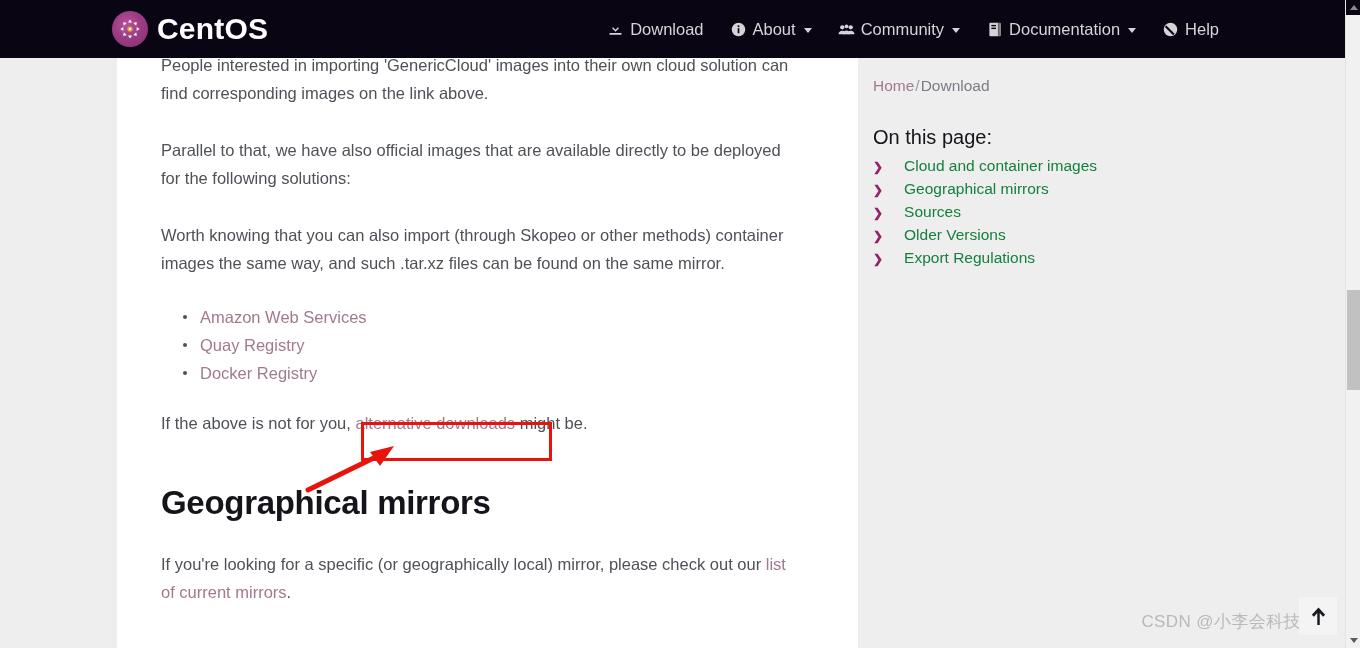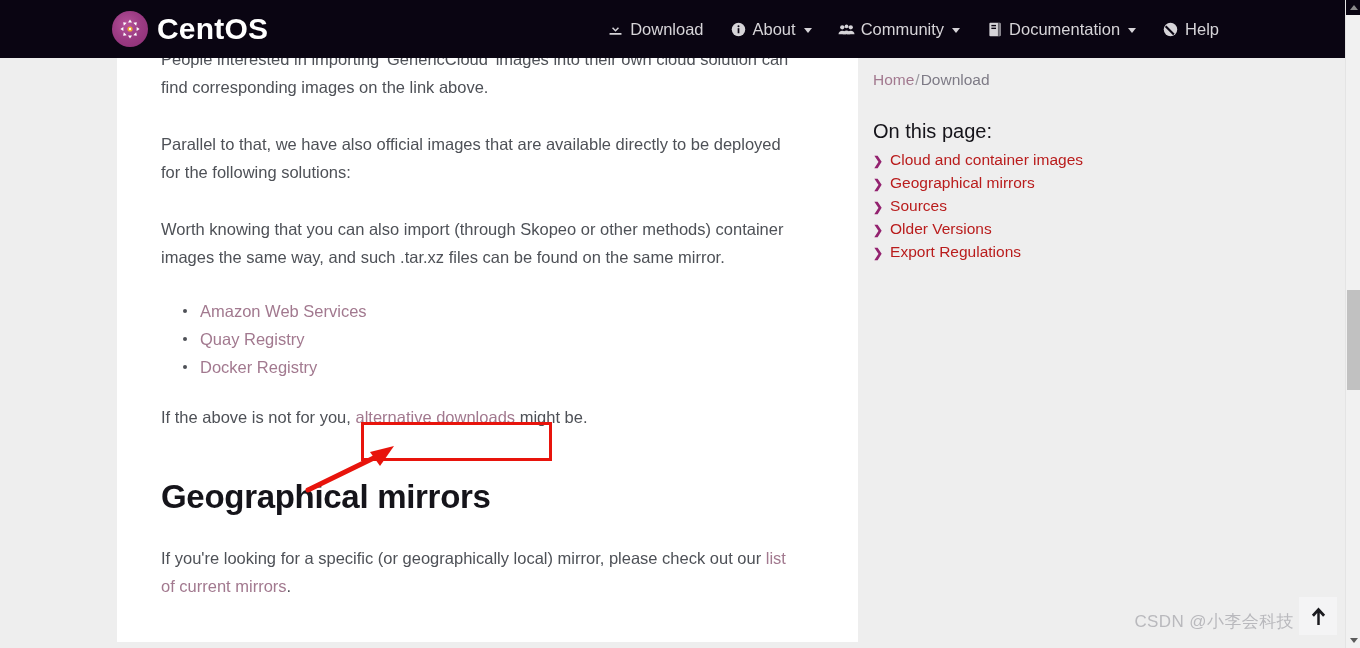--- a/index.html
+++ b/index.html
@@ -84,21 +84,21 @@
     border-left: 4.5px solid transparent;
     border-right: 4.5px solid transparent;
     border-top: 5px solid #d6d4d8;
     margin-left: 2px;
     margin-top: 2px;
   }
 
   
   .content-area {
     position: absolute;
-    top: 52px; left: 0;
+    top: 58px; left: 0;
     width: 1345px;
     height: 590px;
     background: #eeeeee;
   }
   .main-col {
     position: absolute;
     top: 0;
     left: 117px;
     width: 741px;
     height: 590px;
@@ -200,21 +200,21 @@
     line-height: 22px;
     color: #a2798f;
     cursor: pointer;
   }
   .otp-item .chev {
     color: #93226f;
     font-size: 12px;
     font-weight: bold;
     line-height: 22px;
   }
-  .otp-item .otp-label { color: #b91c1c; }
+  .otp-item .otp-label { color: #15803d; margin-left: 14px; }
 
   
   .annot-box {
     position: absolute;
     left: 361px;
     top: 422px;
     width: 191px;
     height: 39px;
     border: 3px solid #e8140c;
     background: transparent;
@@ -243,21 +243,21 @@
     align-items: center;
     justify-content: center;
     z-index: 35;
     cursor: pointer;
   }
   .scrolltop svg { display: block; }
 
   
   .watermark {
     position: absolute;
-    right: 66px;
+    right: 59px;
     bottom: 15px;
     font-size: 17px;
     color: #b9b9bd;
     white-space: nowrap;
     z-index: 34;
     letter-spacing: 0.4px;
   }
 
   
   .scrollbar {

